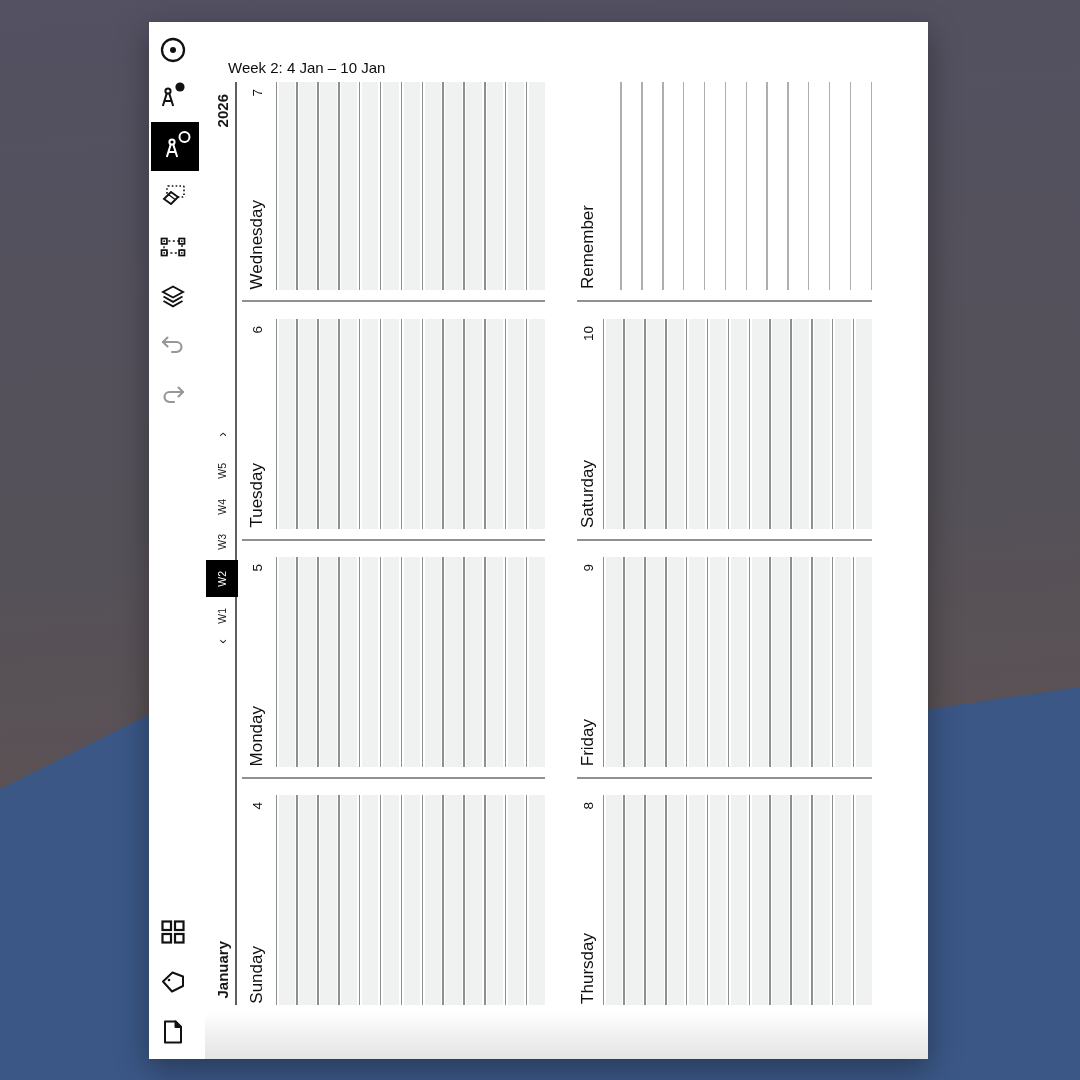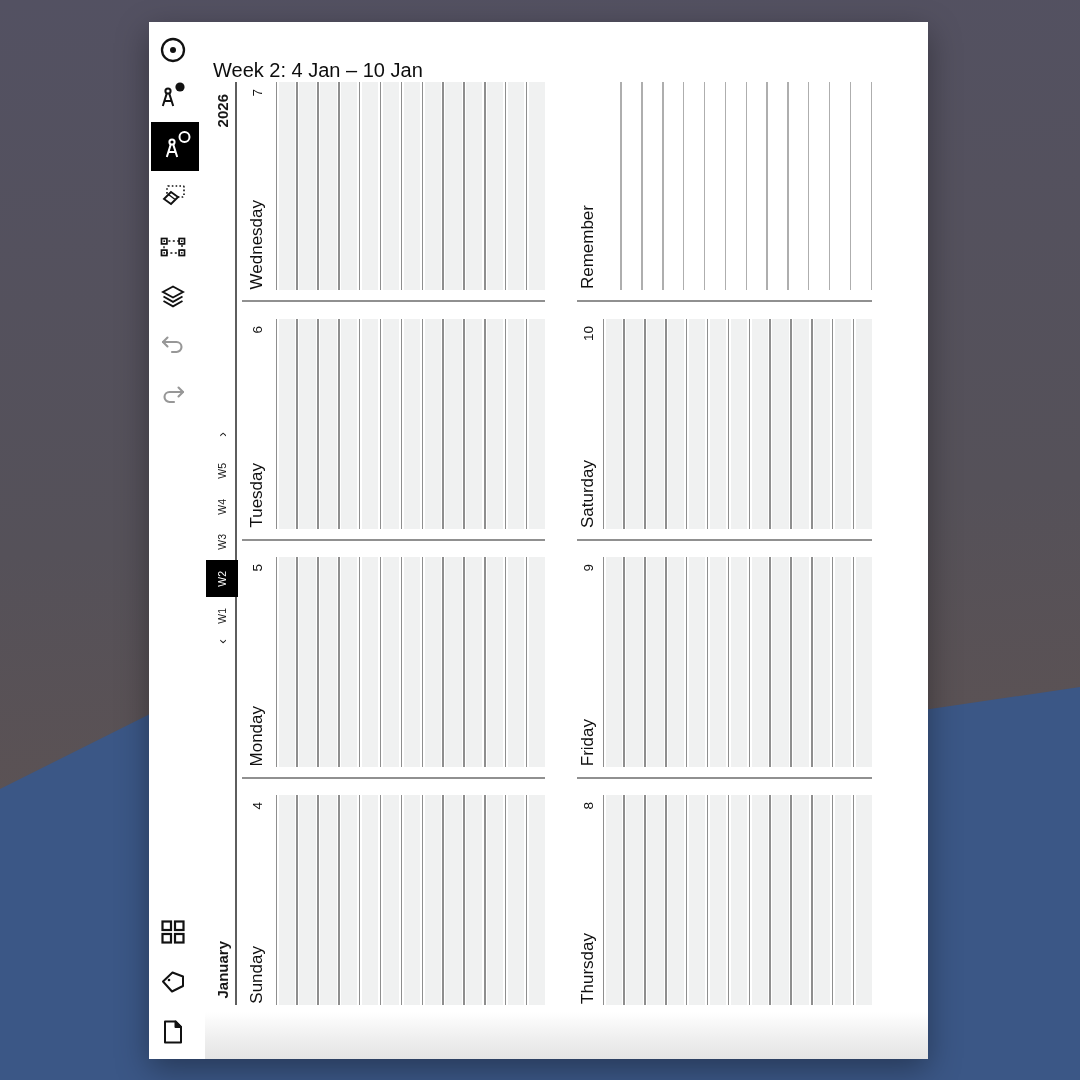--- a/index.html
+++ b/index.html
@@ -43,21 +43,21 @@
   .wtab .vtext{font-size:10.5px;}
   .wtab-active{background:#000000;}
   .wtab-active .vtext{color:#ffffff;}
   .tab-w5{top:430px;} .tab-w4{top:466px;} .tab-w3{top:501px;}
   .tab-w2{top:538px;} .tab-w1{top:575px;}
   .chev{position:absolute;left:57px;width:32px;height:26px;display:flex;align-items:center;
     justify-content:center;color:#2a2a2a;font-size:14px;}
   .chev-next{top:399px;} .chev-prev{top:606px;}
 
   
-  .page-header{position:absolute;left:64px;top:37px;font-size:20px;color:#0d0d0d;}
+  .page-header{position:absolute;left:79px;top:37px;font-size:15px;color:#0d0d0d;}
 
   
   .cell{position:absolute;display:flex;flex-direction:row;}
   .cell .labelcol{display:flex;flex-direction:column;justify-content:space-between;
     align-items:center;flex:0 0 auto;}
   .cell-left .labelcol{width:34px;}
   .cell-right .labelcol{width:26px;}
   .date-num{font-size:13.5px;color:#101010;margin-top:7px;}
   .day-name{font-size:17px;color:#101010;margin-bottom:1px;}
   .ruled{flex:1 1 auto;height:100%;

